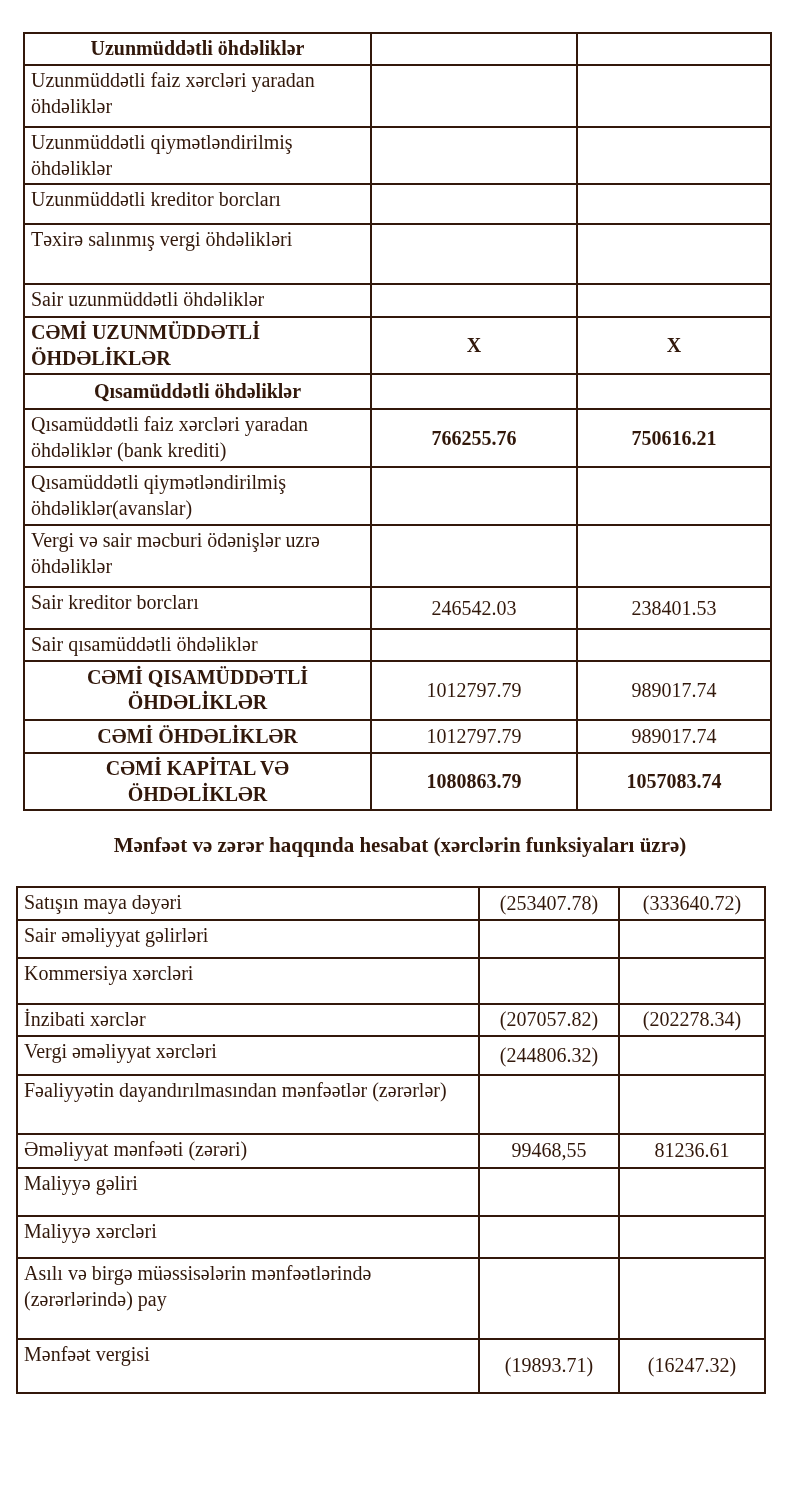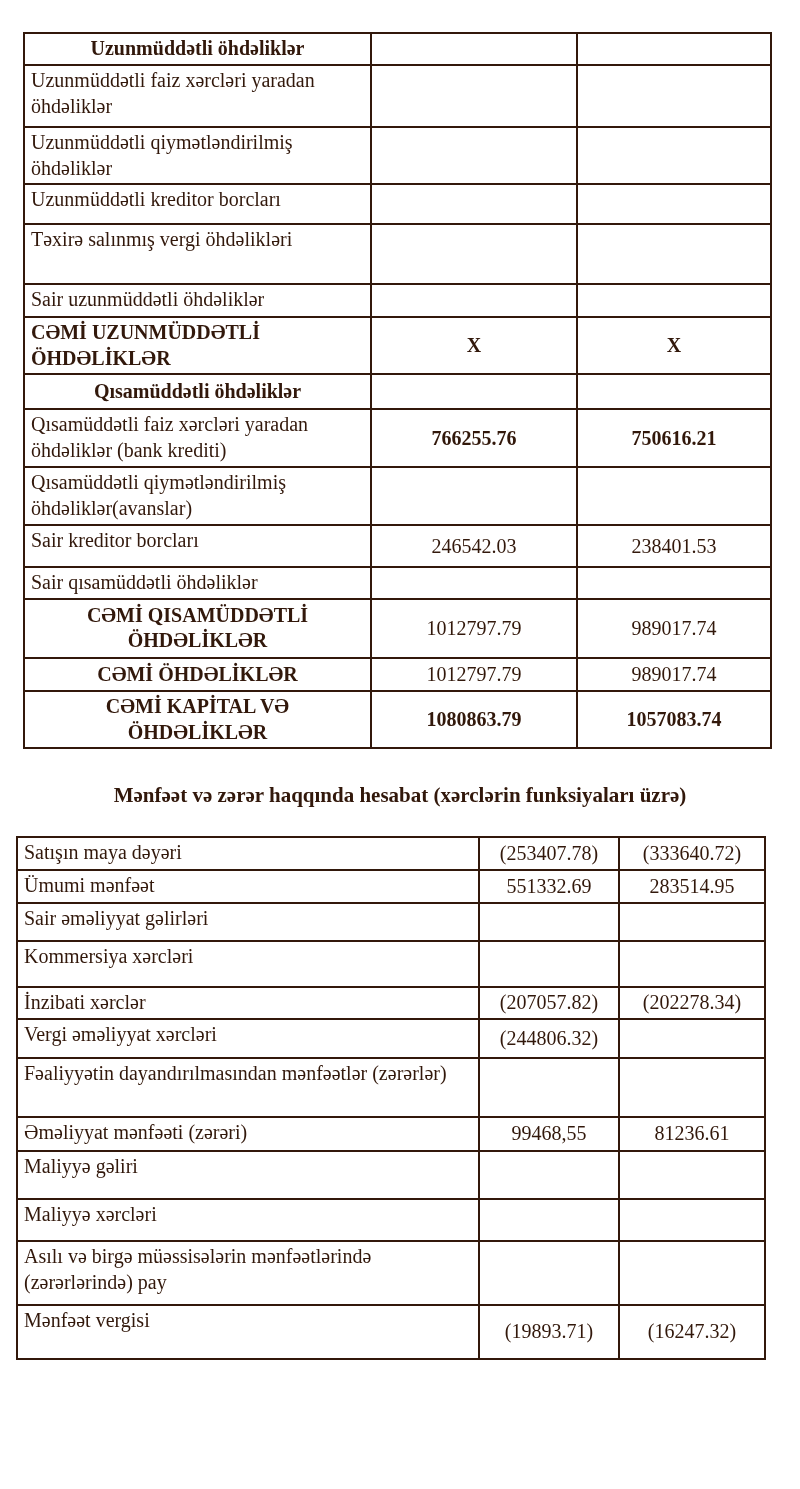--- a/index.html
+++ b/index.html
@@ -26,21 +26,21 @@
   td.lbl { text-align: left; vertical-align: top; padding: 4px 6px 2px 7px; }
   td.val { text-align: center; vertical-align: middle; }
   td.ctr { text-align: center; vertical-align: middle; }
   .b { font-weight: bold; margin-top: 44px; }
 
   
   .w230 { display: inline-block; max-width: 235px; }
   .w240 { display: inline-block; max-width: 245px; text-align: left; }
 
   .heading {
-    margin-top: 34px;
+    margin-top: 22px;
     text-align: center;
     font-weight: bold;
     font-size: 21px;
     color: #32180b;
   }
 </style>
 </head>
 <body>
 
 <div class="page">
@@ -92,20 +92,25 @@
         <td class="val"></td>
         <td class="val"></td>
       </tr>
       <tr style="height:58px">
         <td class="lbl">Qısamüddətli faiz xərcləri yaradan öhdəliklər (bank krediti)</td>
         <td class="val b">766255.76</td>
         <td class="val b">750616.21</td>
       </tr>
       <tr style="height:58px">
         <td class="lbl">Qısamüddətli qiymətləndirilmiş öhdəliklər(avanslar)</td>
+        <td class="val"></td>
+        <td class="val"></td>
+      </tr>
+      <tr style="height:62px">
+        <td class="lbl">Vergi və sair məcburi ödənişlər uzrə öhdəliklər</td>
         <td class="val"></td>
         <td class="val"></td>
       </tr>
       <tr style="height:42px">
         <td class="lbl">Sair kreditor borcları</td>
         <td class="val">246542.03</td>
         <td class="val">238401.53</td>
       </tr>
       <tr style="height:31px">
         <td class="lbl">Sair qısamüddətli öhdəliklər</td>
@@ -137,25 +142,20 @@
         <col style="width:462px">
         <col style="width:140px">
         <col style="width:146px">
       </colgroup>
     <tbody>
       <tr style="height:33px">
         <td class="lbl">Satışın maya dəyəri</td>
         <td class="val">(253407.78)</td>
         <td class="val">(333640.72)</td>
       </tr>
-      <tr style="height:33px">
-        <td class="lbl">Ümumi mənfəət</td>
-        <td class="val">551332.69</td>
-        <td class="val">283514.95</td>
-      </tr>
       <tr style="height:38px">
         <td class="lbl">Sair əməliyyat gəlirləri</td>
         <td class="val"></td>
         <td class="val"></td>
       </tr>
       <tr style="height:46px">
         <td class="lbl">Kommersiya xərcləri</td>
         <td class="val"></td>
         <td class="val"></td>
       </tr>
@@ -182,21 +182,21 @@
       <tr style="height:48px">
         <td class="lbl">Maliyyə gəliri</td>
         <td class="val"></td>
         <td class="val"></td>
       </tr>
       <tr style="height:42px">
         <td class="lbl">Maliyyə xərcləri</td>
         <td class="val"></td>
         <td class="val"></td>
       </tr>
-      <tr style="height:64px">
+      <tr style="height:81px">
         <td class="lbl">Asılı və birgə müəssisələrin mənfəətlərində (zərərlərində) pay</td>
         <td class="val"></td>
         <td class="val"></td>
       </tr>
       <tr style="height:54px">
         <td class="lbl">Mənfəət vergisi</td>
         <td class="val">(19893.71)</td>
         <td class="val">(16247.32)</td>
       </tr>
     </tbody>

